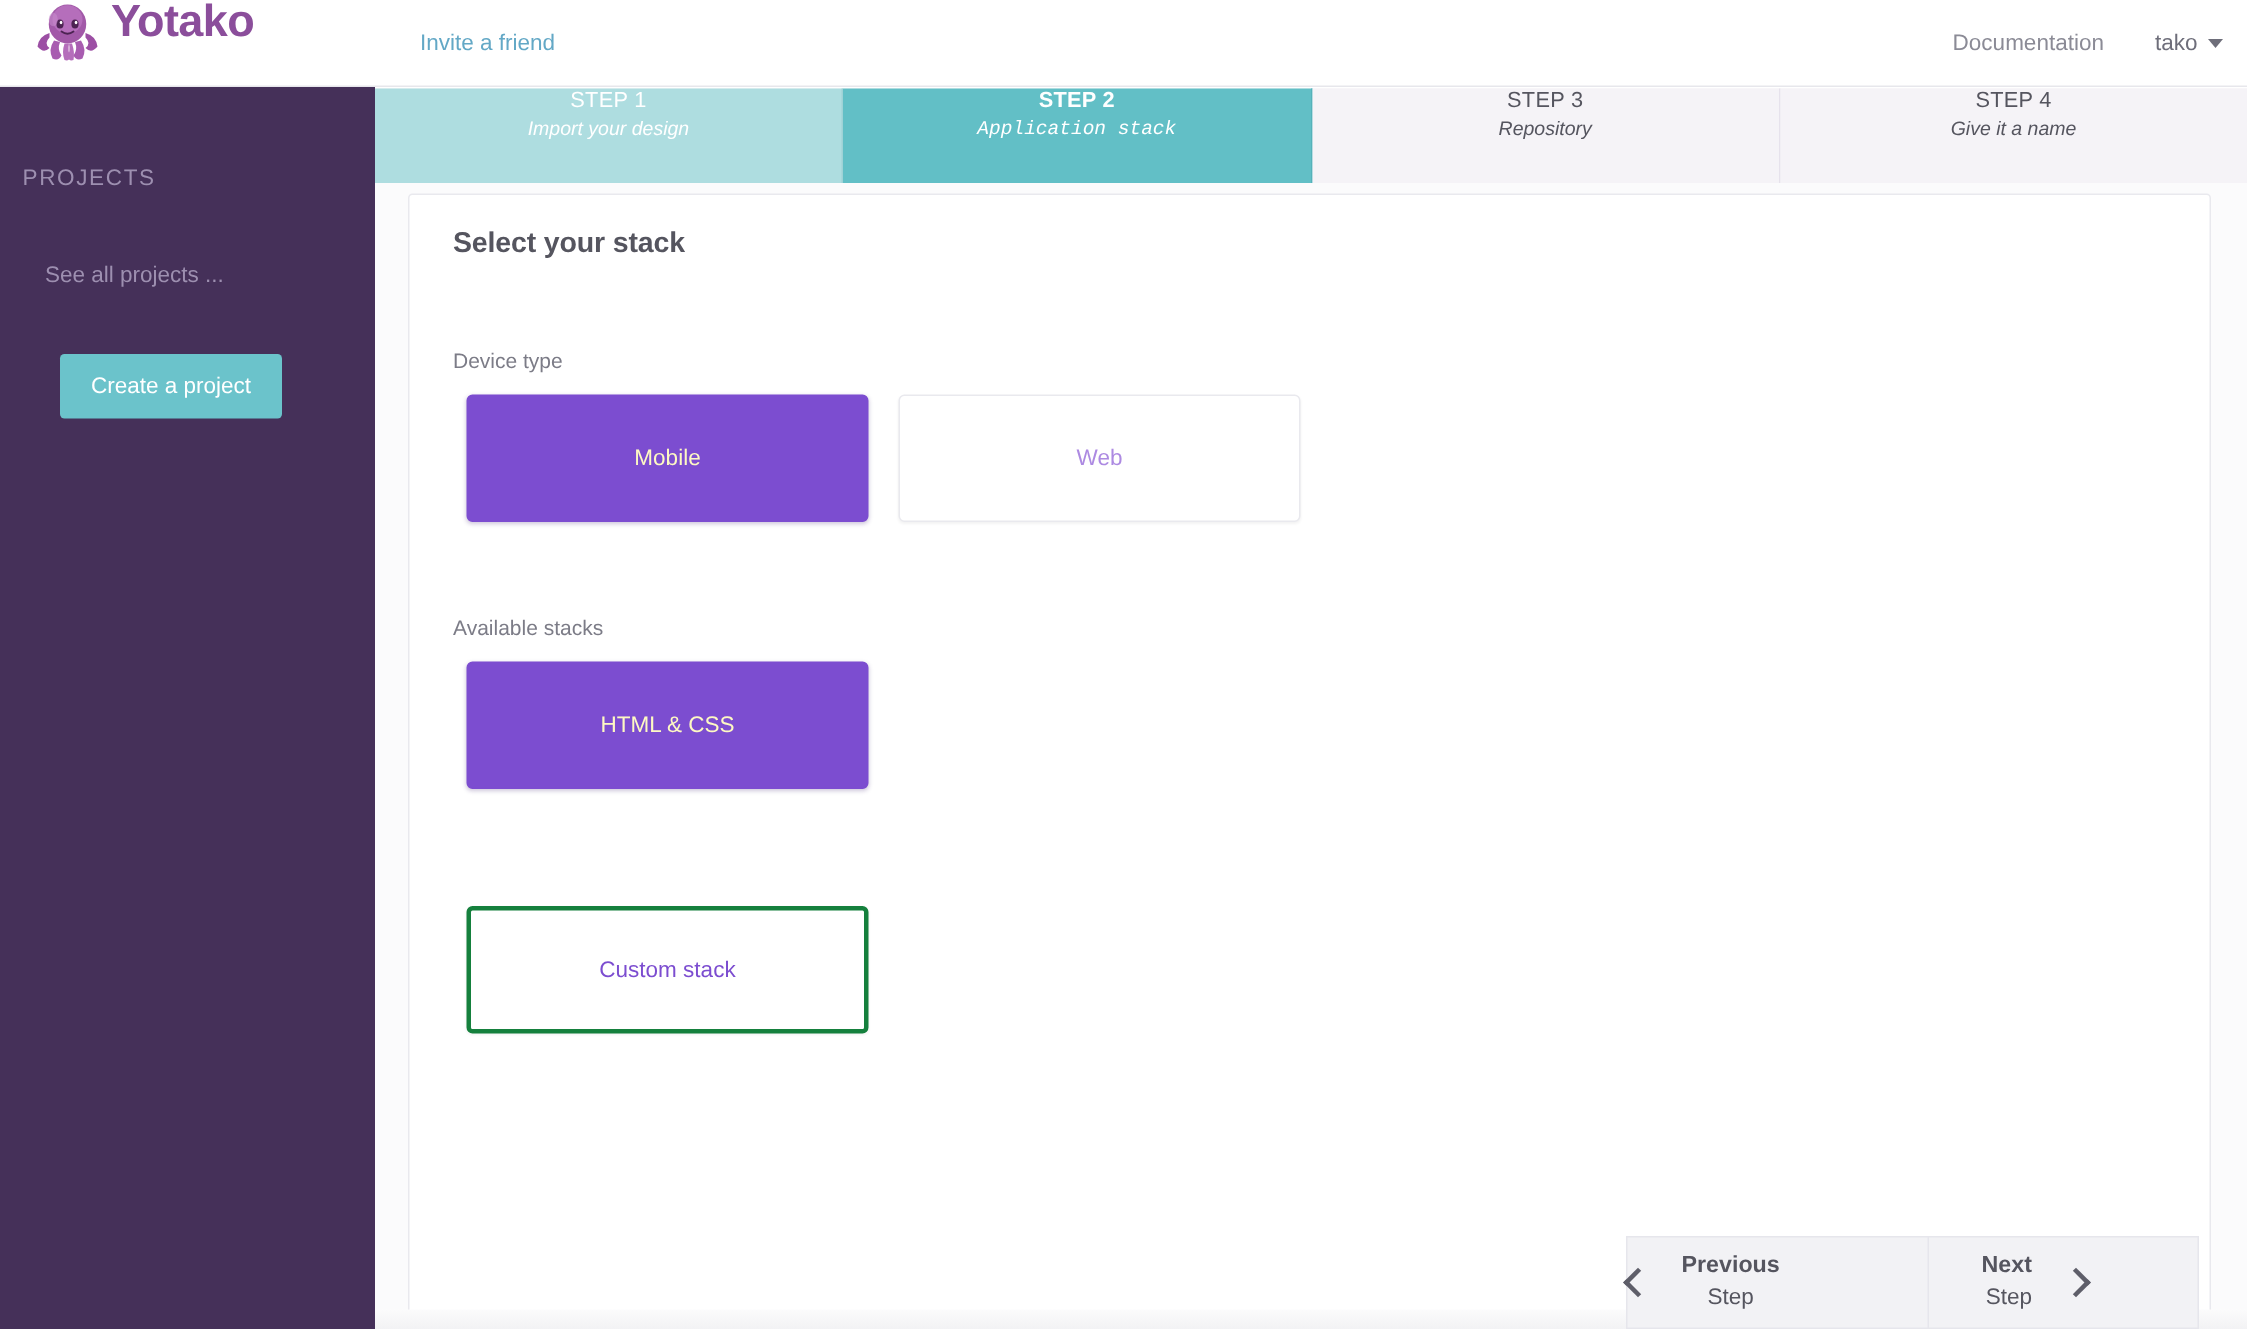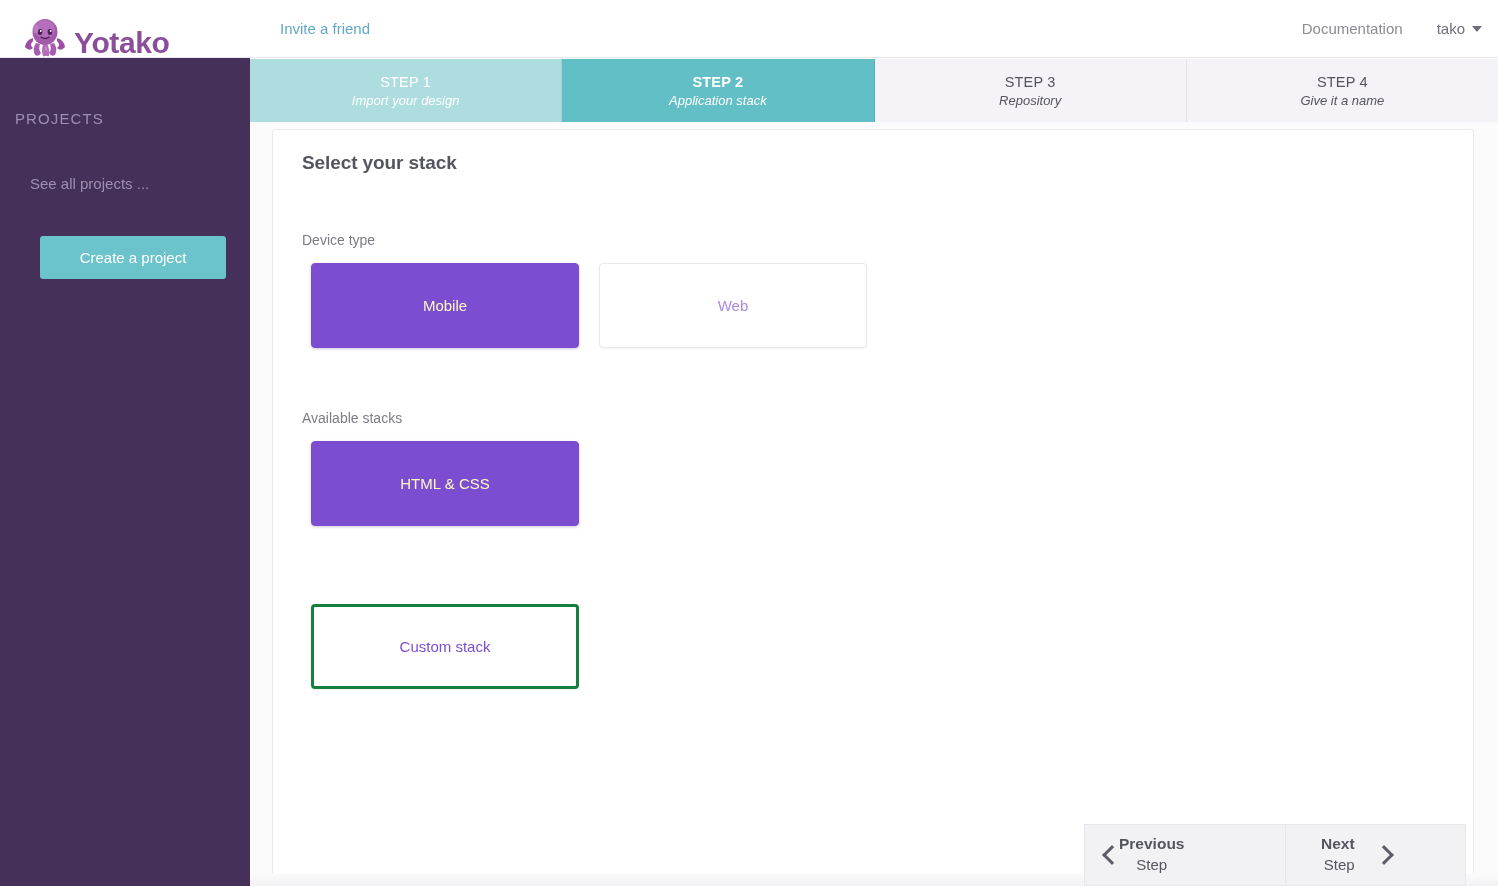--- a/index.html
+++ b/index.html
@@ -26,21 +26,21 @@
     background: #ffffff;
     border-bottom: 1px solid #e7e7ec;
     display: flex;
     align-items: center;
     z-index: 5;
   }
   .logo-zone {
     width: 250px;
     height: 58px;
     display: flex;
-    align-items: flex-end;
+    align-items: flex-start;
     padding-left: 22px;
     flex: 0 0 250px;
   }
   .octopus {
     width: 46px;
     height: 42px;
     flex: 0 0 46px;
     position: relative;
     margin-right: 6px;
   }
@@ -109,21 +109,21 @@
   .see-all {
     display: block;
     color: #9d8fb0;
     font-size: 15px;
     text-decoration: none;
     padding: 48px 0 0 30px;
     cursor: pointer;
   }
   .create-btn {
     display: block;
-    width: 186px;
+    width: 148px;
     margin: 44px 0 0 40px;
     padding: 13px 4px;
     background: #6bc3cb;
     color: #ffffff;
     font-size: 15px;
     text-align: center;
     border: none;
     border-radius: 3px;
     cursor: pointer;
     font-family: inherit;
@@ -138,21 +138,20 @@
     display: flex;
     background: #f5f3f7;
     z-index: 3;
   }
   .step {
     flex: 1 1 0;
     height: 63px;
     display: flex;
     flex-direction: column;
     align-items: center;
-    justify-content: center;
     gap: 3px;
     cursor: pointer;
     border-right: 1px solid #e6e2ec;
     background: #f5f3f7;
   }
   .step:last-child { border-right: none; }
   .step .step-num {
     font-size: 14.5px;
     color: #55555f;
     letter-spacing: 0.2px;
@@ -166,21 +165,21 @@
     background: #aedde0;
     border-right-color: #9ed2d6;
   }
   .step.done .step-num,
   .step.done .step-sub { color: #ffffff; }
   .step.active {
     background: #62bfc6;
     border-right-color: #55b2ba;
   }
   .step.active .step-num { color: #ffffff; font-weight: 700; }
-  .step.active .step-sub { color: #ffffff; }
+  .step.active .step-sub { color: #ffffff; font-family: Liberation Mono, monospace; }
 
   
   .main {
     position: absolute;
     top: 109px; left: 250px;
     width: 1248px;
     height: 764px;
     background: #fbfbfc;
     z-index: 2;
     overflow: hidden;
@@ -256,21 +255,21 @@
   }
   .nav-btn {
     height: 62px;
     background: #f2f2f5;
     border: 1px solid #e6e6ec;
     display: flex;
     align-items: center;
     cursor: pointer;
     font-family: inherit;
   }
-  .nav-prev { width: 202px; padding-left: 20px; }
+  .nav-prev { width: 202px; gap: 22px; }
   .nav-next { width: 180px; padding-left: 35px; gap: 22px; border-left: none; text-align: right; }
   .nav-labels {
     display: flex;
     flex-direction: column;
     line-height: 1.35;
   }
   .nav-strong {
     font-size: 15.5px;
     font-weight: 700;
     color: #55555f;

